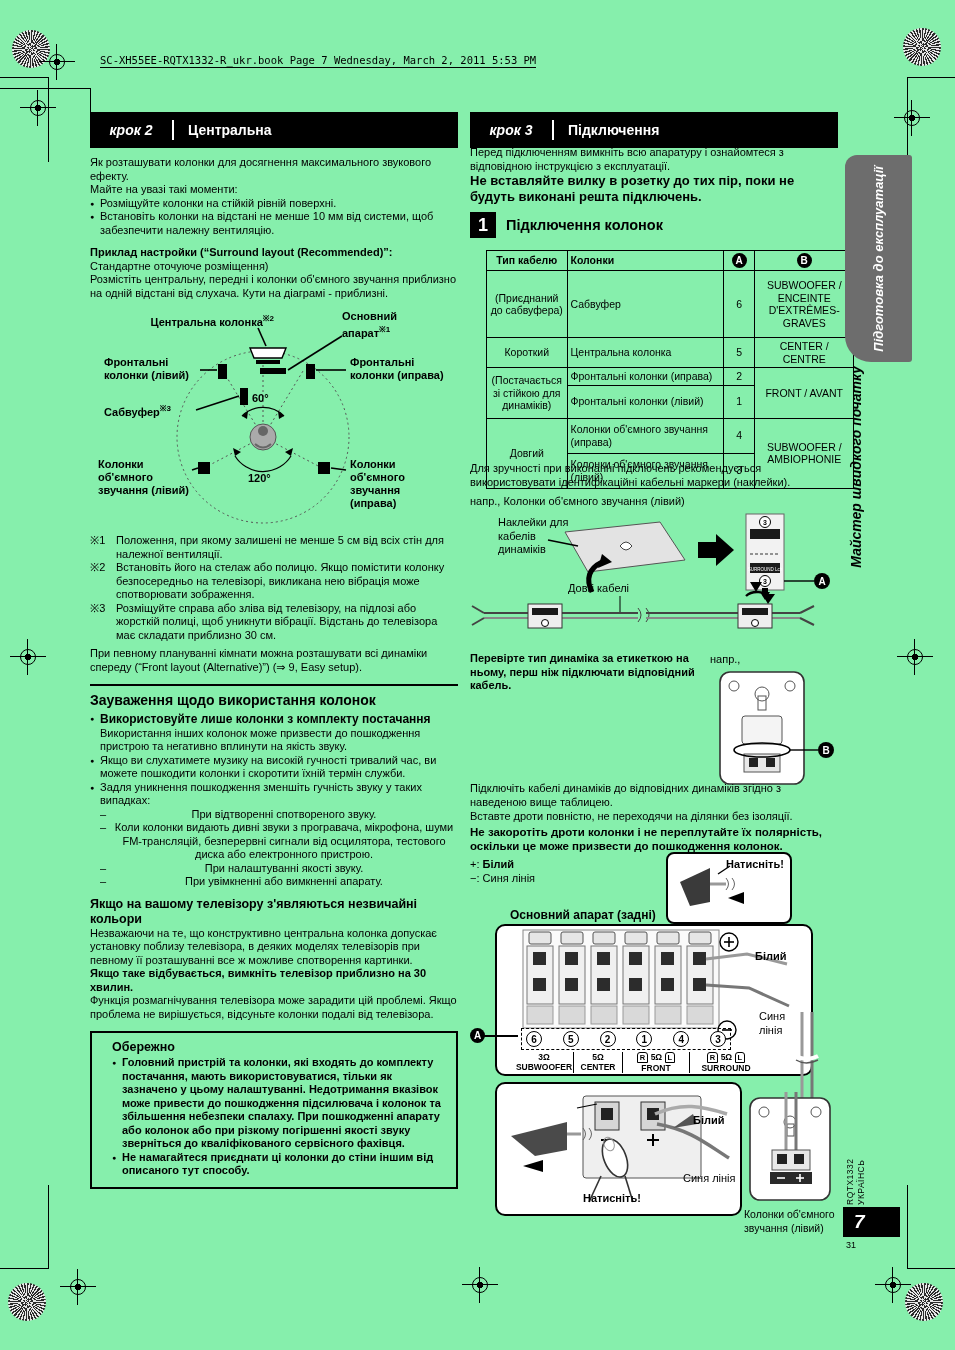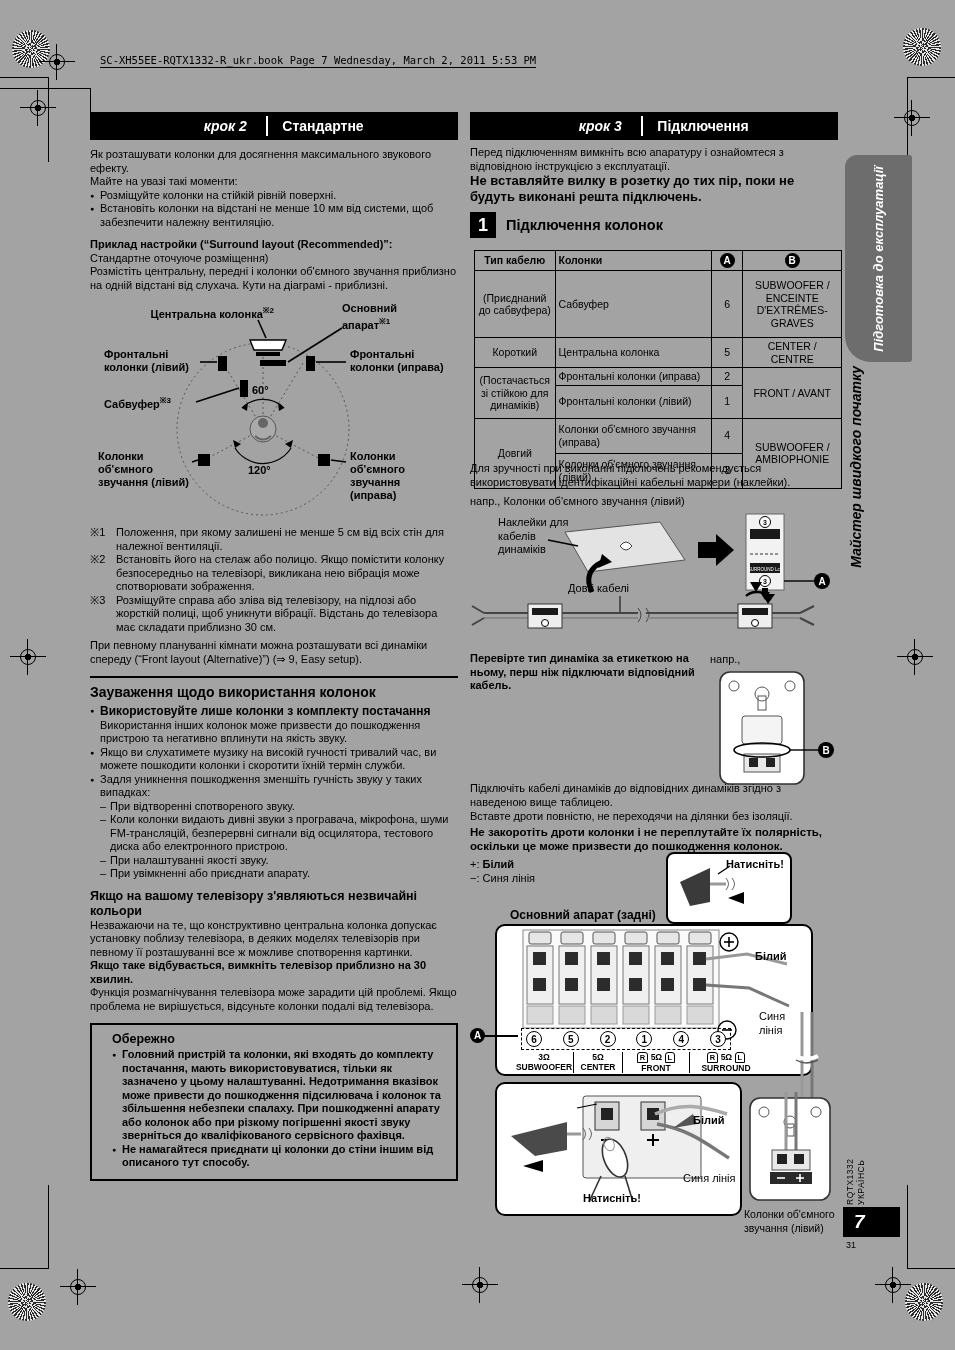--- a/index.html
+++ b/index.html
@@ -1,36 +1,36 @@
 <!DOCTYPE html>
 <html style="--bar-bg: #000000; --tab-bg: #6d6d6d;"><head>
 <meta charset="utf-8">
 <style>
   html,body{margin:0;padding:0;background:#e9e9e9;}
-  #page{position:relative;width:955px;height:1350px;background:#a3a3a3;overflow:hidden;
+  #page{position:relative;width:955px;height:1350px;background:#86efac;overflow:hidden;
         font-family:"Liberation Sans",sans-serif;color:#000;}
   .txt{font-size:11px;line-height:13.5px;}
   .b{font-weight:bold;}
   .i{font-style:italic;}
 
   
   .col{position:absolute;top:112px;width:368px;}
   #col-left{left:90px;}
   #col-right{left:470px;height:1140px;}
 
   
-  .stepbar{display:flex;align-items:center;background:var(--bar-bg,#000);color:#fff;height:28px;justify-content:center;}
+  .stepbar{display:flex;align-items:center;background:var(--bar-bg,#000);color:#fff;height:36px;}
   .step-label{flex:0 0 82px;text-align:center;font-style:italic;font-weight:bold;font-size:14px;}
   .step-sep{width:2px;height:20px;background:#fff;}
   .step-title{padding-left:14px;font-weight:bold;font-size:14px;}
 
   
   .bull{position:relative;padding-left:10px;}
   .bull::before{content:"\25CF";position:absolute;left:0;top:0;font-size:7px;line-height:13.5px;}
-  .dash{position:relative;padding-left:10px;}
+  .dash{position:relative;padding-left:10px;text-align:center;}
   .dash::before{content:"\2013";position:absolute;left:0;top:0;}
 
   
   .fn{display:flex;}
   .fn-mark{flex:0 0 26px;}
   .fn-text{flex:1;}
 
   .divider{height:2px;background:#000;margin:10px 0 6px 0;}
 
   .caution-box{border:2px solid #000;padding:7px 9px 9px 20px;margin-top:10px;}
@@ -133,21 +133,21 @@
   <div class="mline" style="left:48px;top:1185px;width:1px;height:84px;"></div>
   <div class="mline" style="left:907px;top:1268px;width:48px;height:1px;"></div>
   <div class="mline" style="left:907px;top:1185px;width:1px;height:84px;"></div>
 
   <div id="book-header">SC-XH55EE-RQTX1332-R_ukr.book  Page 7  Wednesday, March 2, 2011  5:53 PM</div>
 
   <div class="col" id="col-left">
     <div class="stepbar">
       <span class="step-label">крок 2</span>
       <span class="step-sep"></span>
-      <span class="step-title">Стандартне</span>
+      <span class="step-title">Центральна</span>
     </div>
 
     <div class="txt" style="margin-top:8px;">
       <div>Як розташувати колонки для досягнення максимального звукового ефекту.</div>
       <div>Майте на увазі такі моменти:</div>
       <div class="bull">Розміщуйте колонки на стійкій рівній поверхні.</div>
       <div class="bull">Встановіть колонки на відстані не менше 10 мм від системи, щоб забезпечити належну вентиляцію.</div>
     </div>
 
     <div class="txt" style="margin-top:9px;">
@@ -236,21 +236,21 @@
       <div class="b" style="font-size:14px;line-height:17px;">Зауваження щодо використання колонок</div>
       <div class="txt" style="margin-top:3px;">
         <div class="bull b" style="font-size:12px;line-height:14.5px;">Використовуйте лише колонки з комплекту постачання</div>
         <div style="padding-left:10px;">Використання інших колонок може призвести до пошкодження пристрою та негативно вплинути на якість звуку.</div>
         <div class="bull">Якщо ви слухатимете музику на високій гучності тривалий час, ви можете пошкодити колонки і скоротити їхній термін служби.</div>
         <div class="bull">Задля уникнення пошкодження зменшіть гучність звуку у таких випадках:</div>
         <div style="padding-left:10px;">
           <div class="dash">При відтворенні спотвореного звуку.</div>
           <div class="dash">Коли колонки видають дивні звуки з програвача, мікрофона, шуми FM-трансляцій, безперервні сигнали від осцилятора, тестового диска або електронного пристрою.</div>
           <div class="dash">При налаштуванні якості звуку.</div>
-          <div class="dash">При увімкненні або приєднати апарату.</div>
+          <div class="dash">При увімкненні або вимкненні апарату.</div>
         </div>
       </div>
       <div class="txt" style="margin-top:8px;">
         <div class="b" style="font-size:12.5px;line-height:15px;">Якщо на вашому телевізору з'являються незвичайні кольори</div>
         <div>Незважаючи на те, що конструктивно центральна колонка допускає установку поблизу телевізора, в деяких моделях телевізорів при певному її розташуванні все ж можливе спотворення картинки.</div>
         <div class="b">Якщо таке відбувається, вимкніть телевізор приблизно на 30 хвилин.</div>
         <div>Функція розмагнічування телевізора може зарадити цій проблемі. Якщо проблема не вирішується, відсуньте колонки подалі від телевізора.</div>
       </div>
     </div>
 
@@ -273,21 +273,21 @@
     <div class="abs txt" style="left:0;top:34px;width:368px;">
       <div>Перед підключенням вимкніть всю апаратуру і ознайомтеся з відповідною інструкцією з експлуатації.</div>
       <div class="b" style="font-size:13px;line-height:16px;">Не вставляйте вилку в розетку до тих пір, поки не будуть виконані решта підключень.</div>
     </div>
 
     <div class="abs" style="left:0;top:100px;display:flex;align-items:center;gap:10px;">
       <span style="display:inline-block;width:26px;height:26px;background:#000;color:#fff;font-weight:bold;font-size:18px;text-align:center;line-height:26px;">1</span>
       <span class="b" style="font-size:14.5px;">Підключення колонок</span>
     </div>
 
-    <table class="ctable abs" style="left:4px;top:138px;">
+    <table class="ctable abs" style="left:16px;top:138px;">
       <tbody>
           <tr>
         <th style="width:74px;" class="c">Тип кабелю</th>
         <th style="width:162px;">Колонки</th>
         <th style="width:26px;" class="c"><span class="badge">A</span></th>
         <th style="width:94px;" class="c"><span class="badge">B</span></th>
       </tr>
       <tr>
         <td class="c" style="height:62px;">(Приєднаний до сабвуфера)</td>
         <td>Сабвуфер</td>

